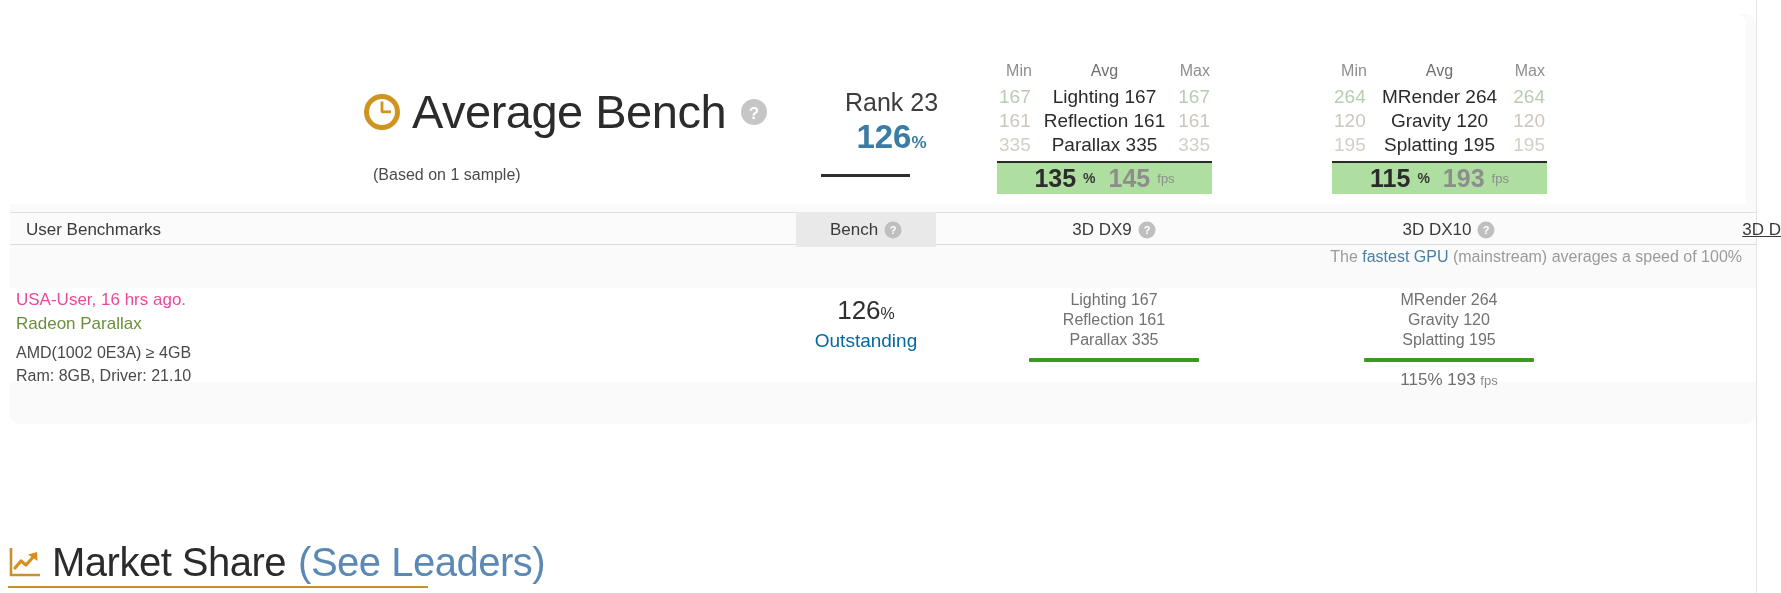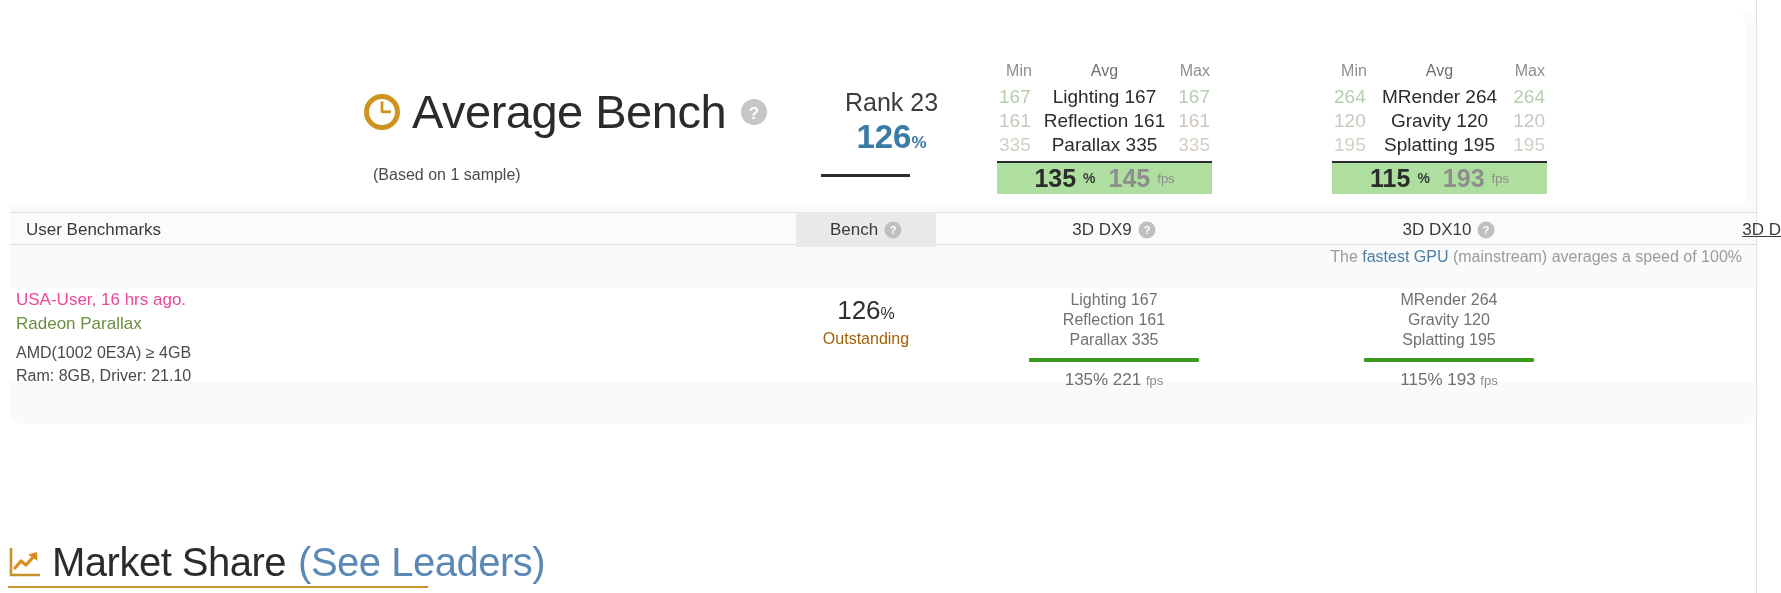--- a/index.html
+++ b/index.html
@@ -187,21 +187,21 @@
   .u-name  { font-size: 17px; color: #ec4899; line-height: 1.42; }
   .u-gpu   { font-size: 17px; color: #6b8e3e; line-height: 1.42; }
   .u-spec  { font-size: 16px; color: #4a4a4a; line-height: 1.40; margin-top: 6px; }
 
   .row-bench {
     position: absolute; left: 786px; top: 8px;
     width: 140px; text-align: center;
   }
   .rb-score { font-size: 26px; color: #2f2f2f; line-height: 1.1; }
   .rb-score .pct { font-size: 16px; }
-  .rb-label { font-size: 16px; color: #a16207; margin-top: 5px; }
+  .rb-label { font-size: 19px; color: #0369a1; margin-top: 5px; }
 
   .row-cell { position: absolute; top: 2px; width: 222px; text-align: center; }
   .row-cell.dx9  { left: 993px; }
   .row-cell.dx10 { left: 1328px; }
   .rc-line { font-size: 16px; color: #717171; line-height: 1.26; }
   .rc-bar  { height: 4px; background: #3a9b20; margin: 8px 26px 0 26px; border-radius: 1px; }
   .rc-total { font-size: 17px; color: #6f6f6f; margin-top: 8px; }
   .rc-total .fpsu { font-size: 13px; color: #8a8a8a; }
 
   
@@ -372,22 +372,20 @@
     <div class="row-bench">
       <div class="rb-score"><span>126</span><span class="pct">%</span></div>
       <div class="rb-label">Outstanding</div>
     </div>
 
     <div class="row-cell dx9">
       <div class="rc-line">Lighting 167</div>
       <div class="rc-line">Reflection 161</div>
       <div class="rc-line">Parallax 335</div>
       <div class="rc-bar"></div>
-      <div class="rc-total"><span>135% 221</span>
-        <span class="fpsu">fps</span></div>
     </div>
 
     <div class="row-cell dx10">
       <div class="rc-line">MRender 264</div>
       <div class="rc-line">Gravity 120</div>
       <div class="rc-line">Splatting 195</div>
       <div class="rc-bar"></div>
       <div class="rc-total"><span>115% 193</span>
         <span class="fpsu">fps</span></div>
     </div>

